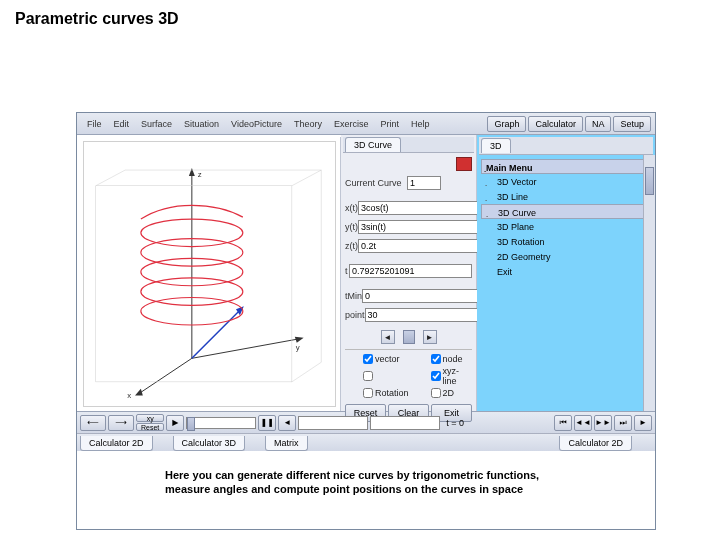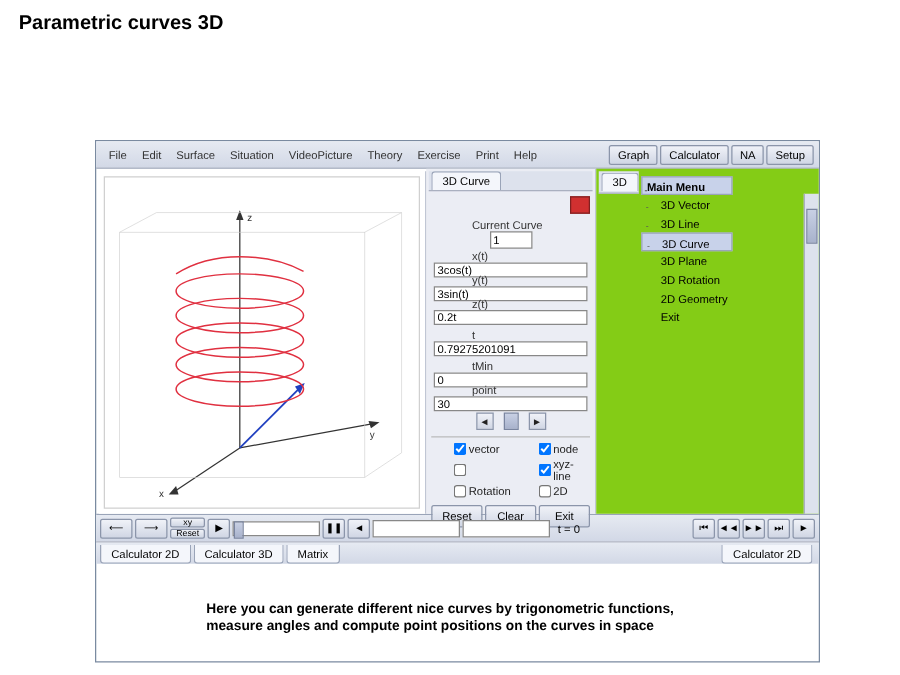--- a/index.html
+++ b/index.html
@@ -6,27 +6,27 @@
 body { font-family: Arial, sans-serif; font-size: 10px; background: #fff; width: 720px; height: 540px; position: relative; }
 .page-title { font-weight: bold; font-size: 16px; padding: 10px 15px; }
 .app-window { position: absolute; left: 76px; top: 112px; width: 580px; height: 418px; border: 1px solid #7a8aa0; }
 .menubar { height: 22px; background: linear-gradient(#e6eaf2, #d2d8e6); border-bottom: 1px solid #9aa4b8; display: flex; align-items: center; padding: 0 4px; }
 .menubar .mitem { font-size: 9px; color: #333; padding: 3px 6px; cursor: default; }
 .menubar .mbtn { font-size: 9px; height: 16px; padding: 0 6px; background: linear-gradient(#f0f2f8, #d0d6e4); border: 1px solid #8b95aa; border-radius: 2px; margin-left: 2px; }
 .content { display: flex; height: 276px; }
 .viewport { width: 262px; background: #ffffff; border-right: 1px solid #c0c6d4; position: relative; margin: 2px 0 0 2px; }
 .viewport .inner { position: absolute; inset: 4px; border: 1px solid #d0d0d0; background: #fff; }
 .panel-mid { width: 136px; border-right: 1px solid #c0c6d4; background: #ebedf4; padding: 2px; display: flex; flex-direction: column; }
-.panel-right { flex: 1; background: #84cc16; padding: 2px; display: flex; flex-direction: row; }
+.panel-right { flex: 1; background: #7dd3fc; padding: 2px; display: flex; flex-direction: column; }
 .tab-row { height: 18px; display: flex; align-items: center; border-bottom: 1px solid #aab0c0; background: #dde2ed; }
 .tab { font-size: 9px; padding: 2px 8px; background: #f4f6fb; border: 1px solid #9aa4b8; border-bottom: none; border-radius: 3px 3px 0 0; margin-left: 2px; }
 .form-area { padding: 4px 2px; font-size: 9px; color: #222; }
 .form-area .icon-row { display: flex; justify-content: flex-end; margin-bottom: 4px; }
 .stop-btn { width: 16px; height: 14px; background: #d03030; border: 1px solid #802020; }
-.form-row { display: flex; align-items: center; margin-bottom: 3px; height: 16px; flex-direction: column; }
+.form-row { display: flex; align-items: center; margin-bottom: 3px; height: 16px; }
 .form-row label { width: 62px; font-size: 9px; color: #333; }
 .form-row input[type="text"] { flex: 1; height: 14px; font-size: 9px; border: 1px solid #888; padding: 0 2px; background: #fff; }
 .slider-row { display: flex; align-items: center; justify-content: center; margin: 6px 0 4px 0; height: 16px; }
 .slider-btn { width: 14px; height: 14px; background: linear-gradient(#f0f2f8,#d0d6e4); border: 1px solid #8b95aa; font-size: 8px; display: flex; align-items: center; justify-content: center; }
 .slider-thumb { width: 12px; height: 14px; background: linear-gradient(#c8d0e4,#a8b2cc); border: 1px solid #7a85a0; margin: 0 8px; }
 .check-grid { display: grid; grid-template-columns: 1fr 1fr; gap: 2px 4px; margin-top: 4px; font-size: 9px; }
 .check-grid label { display: flex; align-items: center; gap: 2px; padding-left: 18px; }
 .check-grid input { width: 10px; height: 10px; }
 .btn-row { display: flex; gap: 2px; margin-top: 6px; }
 .btn-row button { flex: 1; height: 18px; font-size: 9px; background: linear-gradient(#f0f2f8,#d0d6e4); border: 1px solid #8b95aa; border-radius: 2px; }
@@ -38,23 +38,23 @@
 .scroll-v { position: absolute; right: 0; top: 20px; bottom: 0; width: 12px; background: #dde2ed; border-left: 1px solid #aab0c0; }
 .scroll-v .thumb { position: absolute; left: 1px; right: 1px; top: 12px; height: 28px; background: linear-gradient(#c8d0e4,#a8b2cc); border: 1px solid #7a85a0; }
 .toolbar { height: 22px; background: linear-gradient(#e6eaf2,#d2d8e6); border-top: 1px solid #9aa4b8; display: flex; align-items: center; padding: 0 3px; gap: 2px; }
 .tb-btn { height: 16px; background: linear-gradient(#f0f2f8,#d0d6e4); border: 1px solid #8b95aa; border-radius: 2px; font-size: 8px; display: flex; align-items: center; justify-content: center; padding: 0 4px; }
 .tb-btn.sq { width: 18px; padding: 0; }
 .tb-slider { width: 70px; height: 12px; background: #fff; border: 1px solid #888; position: relative; }
 .tb-slider .th { position: absolute; left: 0; top: -1px; width: 8px; height: 14px; background: linear-gradient(#c8d0e4,#a8b2cc); border: 1px solid #7a85a0; }
 .tb-field { width: 70px; height: 14px; background: #fff; border: 1px solid #888; }
 .tb-label { font-size: 9px; padding: 0 4px; }
 .bottom-tabs { height: 18px; background: linear-gradient(#e6eaf2,#d2d8e6); border-top: 1px solid #aab0c0; display: flex; align-items: flex-end; padding: 0 3px; }
-.bottom-tabs .btab { font-size: 9px; padding: 2px 8px; background: #f4f6fb; border: 1px solid #9aa4b8; border-top: none; border-radius: 0 0 3px 3px; margin-right: 2px; }
+.bottom-tabs .btab { font-size: 9px; padding: 2px 8px; background: #f4f6fb; border: 1px solid #9aa4b8; border-top: none; border-radius: 0 0 3px 3px; margin-right: 20px; }
 .bottom-tabs .spacer { flex: 1; }
-.caption { position: absolute; left: 165px; top: 480px; width: 420px; font-size: 11px; font-weight: bold; text-align: left; line-height: 1.3; }
+.caption { position: absolute; left: 165px; top: 468px; width: 420px; font-size: 11px; font-weight: bold; text-align: left; line-height: 1.3; }
 .helix { stroke: #e03040; stroke-width: 1.2; fill: none; }
 .axis { stroke: #333; stroke-width: 1; fill: none; }
 .axis-lbl { font-size: 8px; fill: #333; font-family: Arial; }
 .vec { stroke: #2040c0; stroke-width: 1.5; }
 </style>
 </head>
 <body>
 
 <div class="page-title">Parametric curves 3D</div>
 

